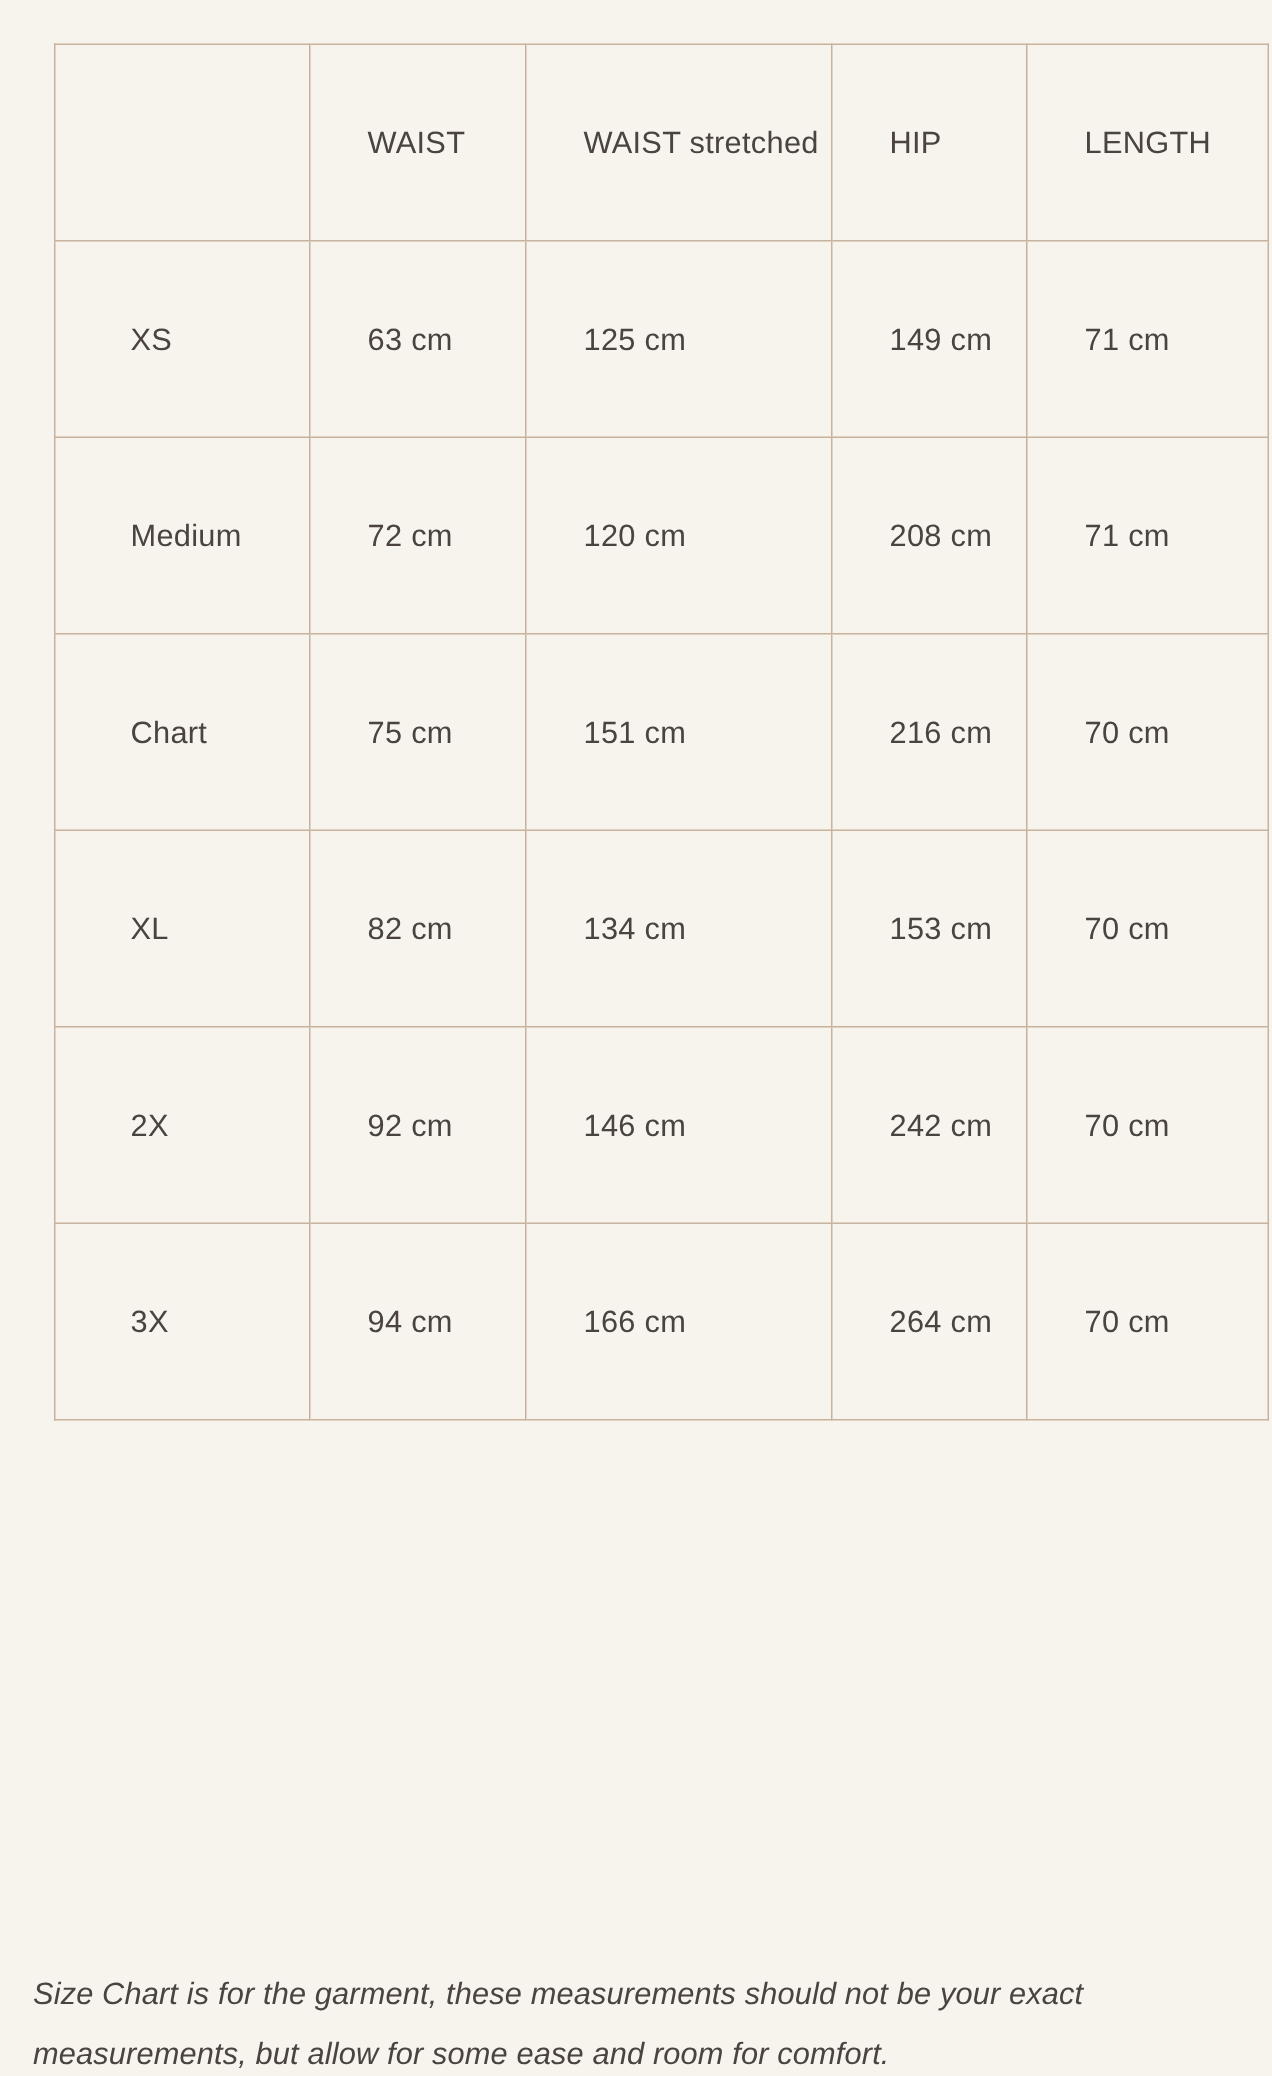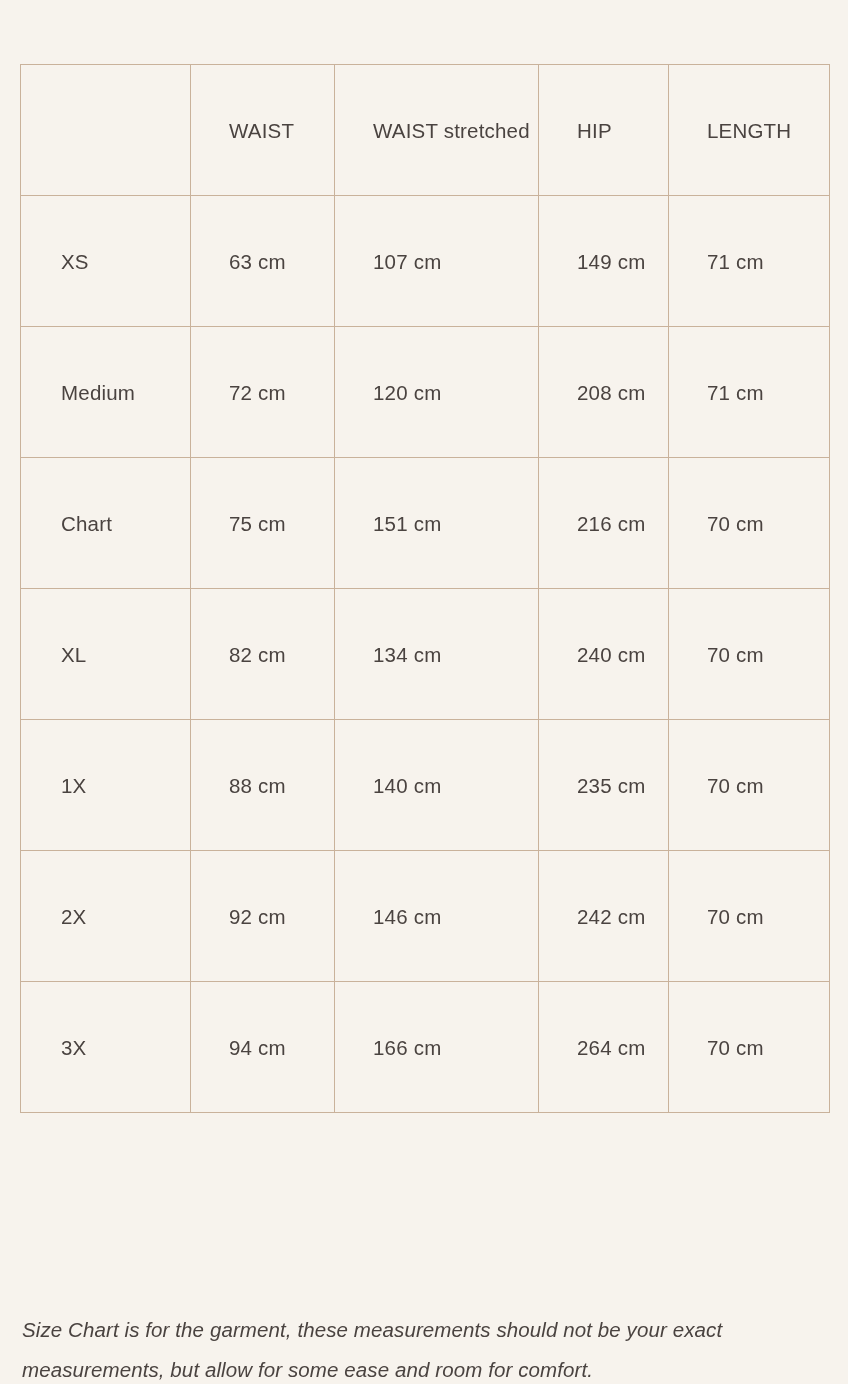--- a/index.html
+++ b/index.html
@@ -18,24 +18,23 @@
 
   .page {
     position: relative;
     width: 848px;
     height: 1384px;
     box-sizing: border-box;
   }
 
   .size-table-wrap {
     position: absolute;
-    left: 20px;
+    left: 36px;
     top: 29px;
     width: 809px;
-    margin-top: 35px;
   }
 
   table.size-table {
     border-collapse: collapse;
     table-layout: fixed;
     width: 809px;
     background: #f7f3ed;
   }
 
   table.size-table col.c-size      { width: 170px; }
@@ -59,21 +58,21 @@
     box-sizing: border-box;
     word-wrap: break-word;
   }
 
   table.size-table thead th {
     height: 131px;
     padding-left: 38px;
   }
 
   table.size-table tbody td.size-label {
-    padding-left: 40px;
+    padding-left: 50px;
   }
 
   .footnote {
     position: absolute;
     left: 22px;
     top: 1310px;
     width: 800px;
     font-style: italic;
     font-size: 20.5px;
     line-height: 40px;
@@ -101,21 +100,21 @@
           <th>WAIST</th>
           <th>WAIST stretched</th>
           <th>HIP</th>
           <th>LENGTH</th>
         </tr>
       </thead>
       <tbody>
         <tr>
           <td class="size-label">XS</td>
           <td>63 cm</td>
-          <td>107 cm</td>
+          <td>125 cm</td>
           <td>149 cm</td>
           <td>71 cm</td>
         </tr>
         <tr>
           <td class="size-label">Medium</td>
           <td>72 cm</td>
           <td>120 cm</td>
           <td>208 cm</td>
           <td>71 cm</td>
         </tr>
@@ -123,28 +122,21 @@
           <td class="size-label">Chart</td>
           <td>75 cm</td>
           <td>151 cm</td>
           <td>216 cm</td>
           <td>70 cm</td>
         </tr>
         <tr>
           <td class="size-label">XL</td>
           <td>82 cm</td>
           <td>134 cm</td>
-          <td>240 cm</td>
-          <td>70 cm</td>
-        </tr>
-        <tr>
-          <td class="size-label">1X</td>
-          <td>88 cm</td>
-          <td>140 cm</td>
-          <td>235 cm</td>
+          <td>153 cm</td>
           <td>70 cm</td>
         </tr>
         <tr>
           <td class="size-label">2X</td>
           <td>92 cm</td>
           <td>146 cm</td>
           <td>242 cm</td>
           <td>70 cm</td>
         </tr>
         <tr>

